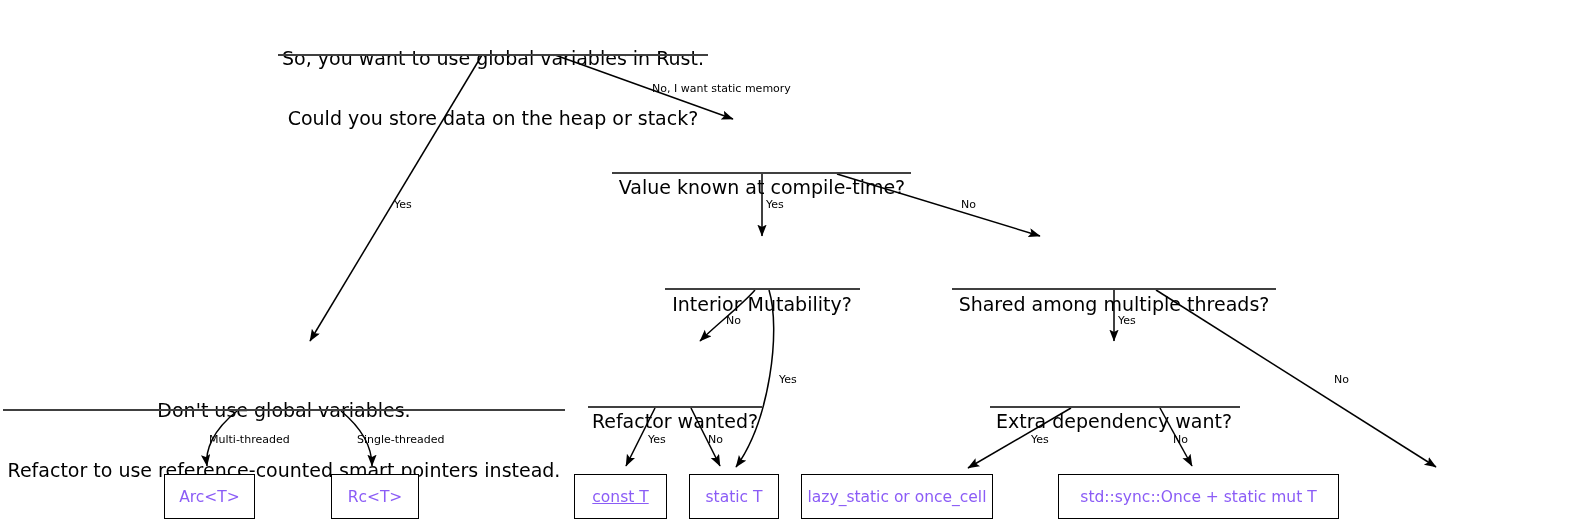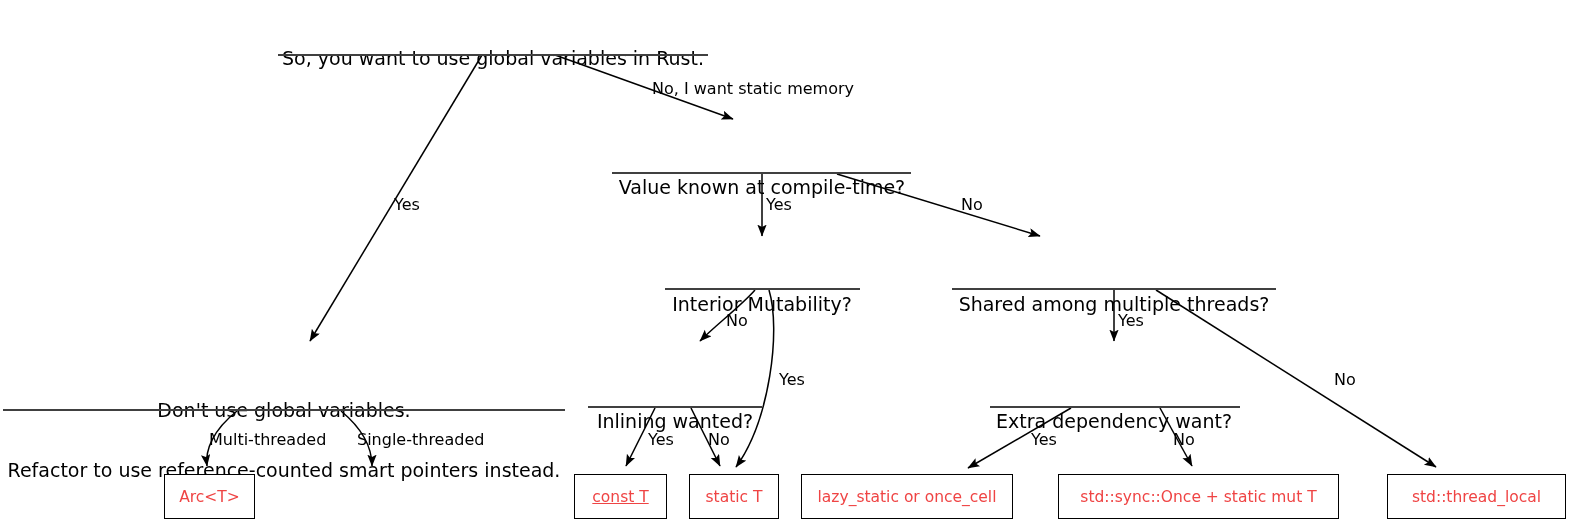--- a/index.html
+++ b/index.html
@@ -35,31 +35,31 @@
   .decision-rule {
     position: absolute;
     height: 0;
     border-top: 2px solid #404040;
   }
   .leaf-box {
     position: absolute;
     box-sizing: border-box;
     border: 1.4px solid #000000;
     background: #ffffff;
-    color: #ef4444;
+    color: #8b5cf6;
     font-size: 15.5px;
     display: flex;
     align-items: center;
     justify-content: center;
     white-space: nowrap;
   }
   .edge-label {
     position: absolute;
     color: #000000;
-    font-size: 16px;
+    font-size: 11px;
     line-height: 15px;
     white-space: nowrap;
   }
 </style>
 </head>
 <body>
 
 <div id="chart-root">
 
   <svg id="edges-layer" viewBox="0 0 1569 528" width="1569" height="528" xmlns="http://www.w3.org/2000/svg">
@@ -93,20 +93,21 @@
 
     <path d="M 1160,408 L 1192,466" fill="none" stroke="#000000" stroke-width="1.5" marker-end="url(#arrowhead)"></path>
 
     <path d="M 237,411 C 213,430 205,450 207,466" fill="none" stroke="#000000" stroke-width="1.5" marker-end="url(#arrowhead)"></path>
 
     <path d="M 341,411 C 364,430 372,450 372,466" fill="none" stroke="#000000" stroke-width="1.5" marker-end="url(#arrowhead)"></path>
   </svg>
 
   <div class="decision-node" style="left:493px; top:8px; width:470px;">
     <div>So, you want to use global variables in Rust.</div>
+    <div>Could you store data on the heap or stack?</div>
   </div>
   <div class="decision-rule" style="left:278px; top:54px; width:430px;"></div>
 
   <div class="decision-node" style="left:762px; top:137px; width:360px;">
     <div>Value known at compile-time?</div>
   </div>
   <div class="decision-rule" style="left:612px; top:172px; width:299px;"></div>
 
   <div class="decision-node" style="left:762px; top:254px; width:300px;">
     <div>Interior Mutability?</div>
@@ -118,21 +119,21 @@
   </div>
   <div class="decision-rule" style="left:952px; top:288px; width:324px;"></div>
 
   <div class="decision-node" style="left:284px; top:360px; width:600px;">
     <div>Don't use global variables.</div>
     <div>Refactor to use reference-counted smart pointers instead.</div>
   </div>
   <div class="decision-rule" style="left:3px; top:409px; width:562px;"></div>
 
   <div class="decision-node" style="left:675px; top:371px; width:280px;">
-    <div>Inlining wanted?</div>
+    <div>Refactor wanted?</div>
   </div>
   <div class="decision-rule" style="left:588px; top:406px; width:174px;"></div>
 
   <div class="decision-node" style="left:1114px; top:371px; width:320px;">
     <div>Extra dependency want?</div>
   </div>
   <div class="decision-rule" style="left:990px; top:406px; width:250px;"></div>
 
   <div class="edge-label" style="left:394px; top:197px;">Yes</div>
 
@@ -157,24 +158,24 @@
   <div class="edge-label" style="left:1031px; top:432px;">Yes</div>
 
   <div class="edge-label" style="left:1173px; top:432px;">No</div>
 
   <div class="edge-label" style="left:209px; top:432px;">Multi-threaded</div>
 
   <div class="edge-label" style="left:357px; top:432px;">Single-threaded</div>
 
   <div class="leaf-box" style="left:164px; top:474px; width:91px; height:45px;">Arc&lt;T&gt;</div>
 
+  <div class="leaf-box" style="left:331px; top:474px; width:88px; height:45px;">Rc&lt;T&gt;</div>
 
   <div class="leaf-box" style="left:574px; top:474px; width:93px; height:45px;text-decoration:underline;">const T</div>
 
   <div class="leaf-box" style="left:689px; top:474px; width:90px; height:45px;">static T</div>
 
-  <div class="leaf-box" style="left:801px; top:474px; width:212px; height:45px;">lazy_static or once_cell</div>
+  <div class="leaf-box" style="left:801px; top:474px; width:192px; height:45px;">lazy_static or once_cell</div>
 
   <div class="leaf-box" style="left:1058px; top:474px; width:281px; height:45px;">std::sync::Once + static mut T</div>
 
-  <div class="leaf-box" style="left:1387px; top:474px; width:179px; height:45px;">std::thread_local</div>
 
 </div>
 
 </body></html>

